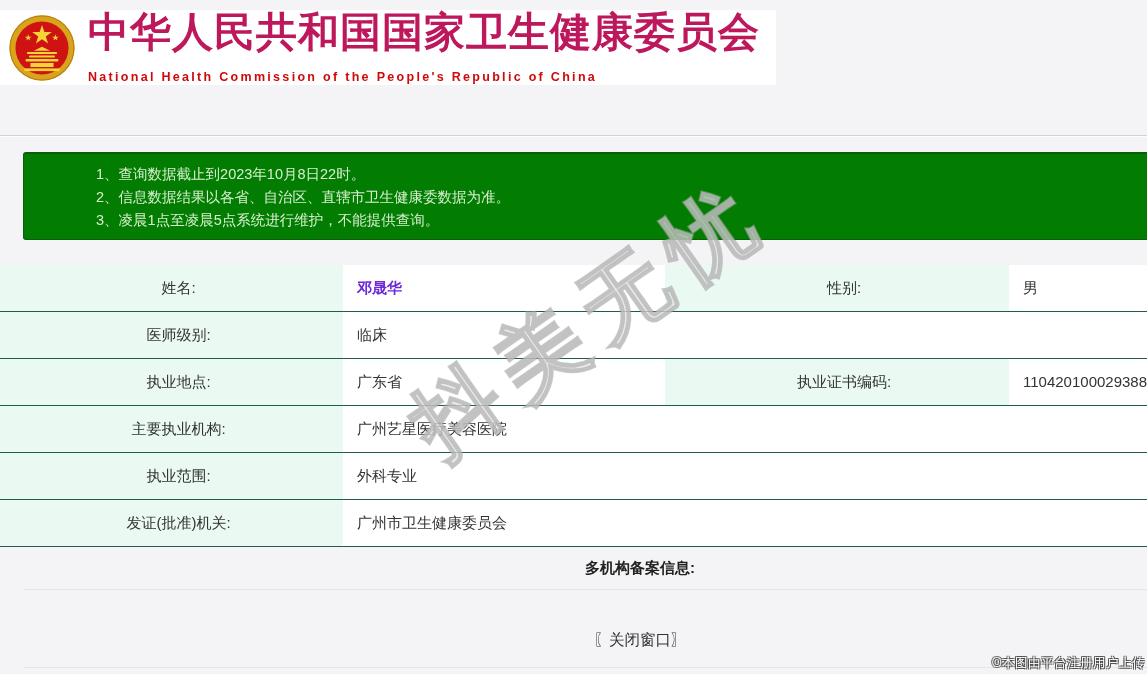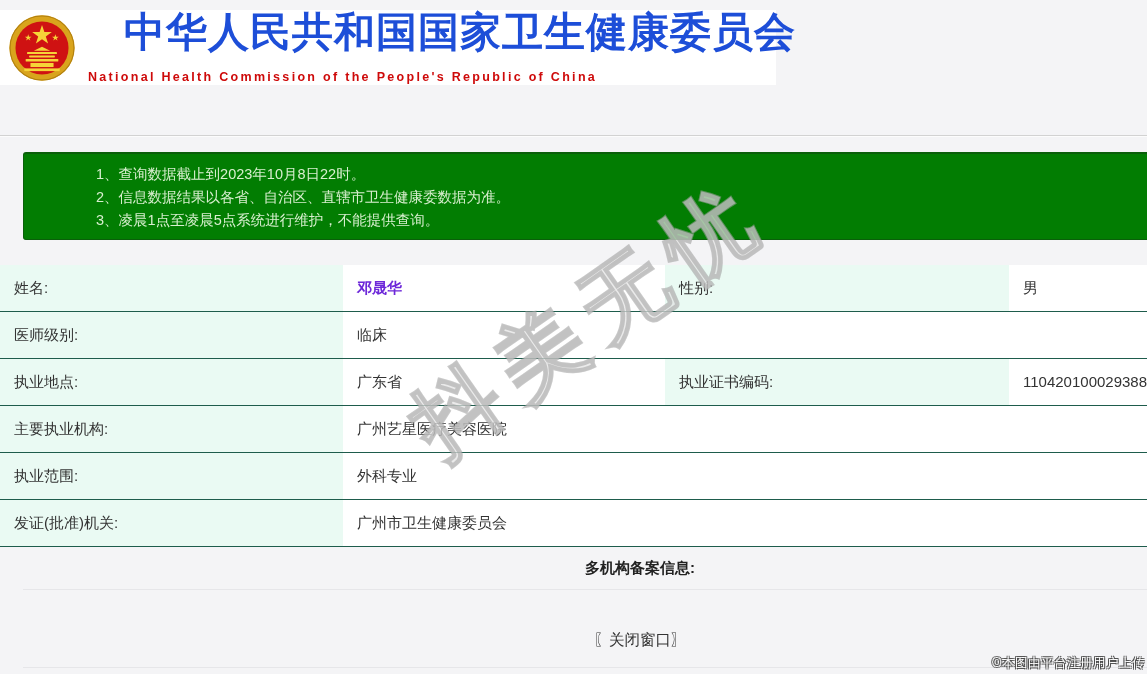--- a/index.html
+++ b/index.html
@@ -27,25 +27,24 @@
   }
   .emblem {
     width: 68px; height: 68px;
     margin-left: 8px;
     flex: 0 0 auto;
   }
   .titles { margin-left: 12px; }
   .title-cn {
     font-size: 41px;
     font-weight: 700;
-    color: #1d4ed8;
+    color: #be185d;
     letter-spacing: 1px;
     line-height: 1.05;
     white-space: nowrap;
-    margin-left: 36px;
   }
   .title-en {
     margin-top: 16px;
     font-size: 12.5px;
     font-weight: 700;
     color: #ce0a0a;
     letter-spacing: 2.3px;
     white-space: nowrap;
   }
   .top-divider {
@@ -87,21 +86,21 @@
     background: #ffffff;
   }
   .cell {
     line-height: 46px;
     font-size: 15px;
     color: #333333;
     padding-left: 14px;
     overflow: hidden;
     white-space: nowrap;
   }
-  .cell.label { background: #eafaf3; }
+  .cell.label { background: #eafaf3; text-align: center; }
   .w1 { width: 343px; }
   .w2 { width: 322px; }
   .w3 { width: 344px; }
   .w4 { flex: 1; }
   .wspan { flex: 1; }
   .bold { font-weight: 700; color: #6d28d9; }
   
   .multi-org-row {
     position: absolute;
     left: 0; top: 547px;

